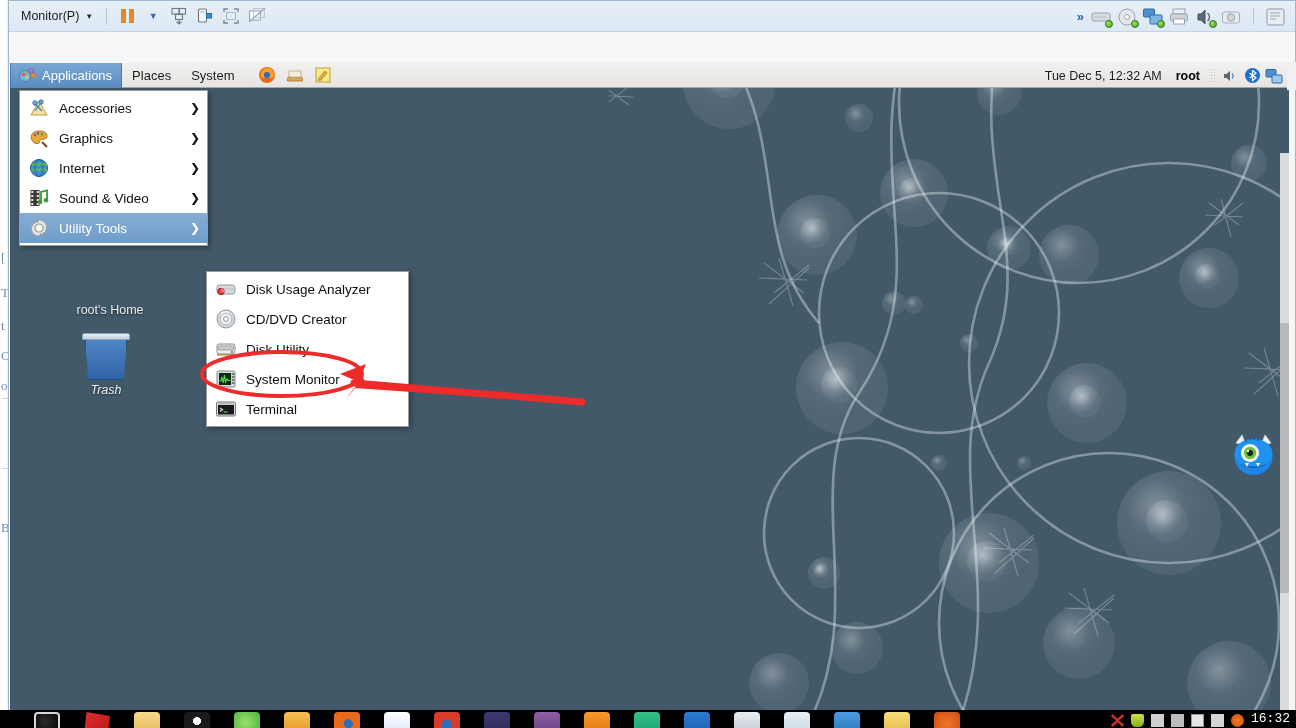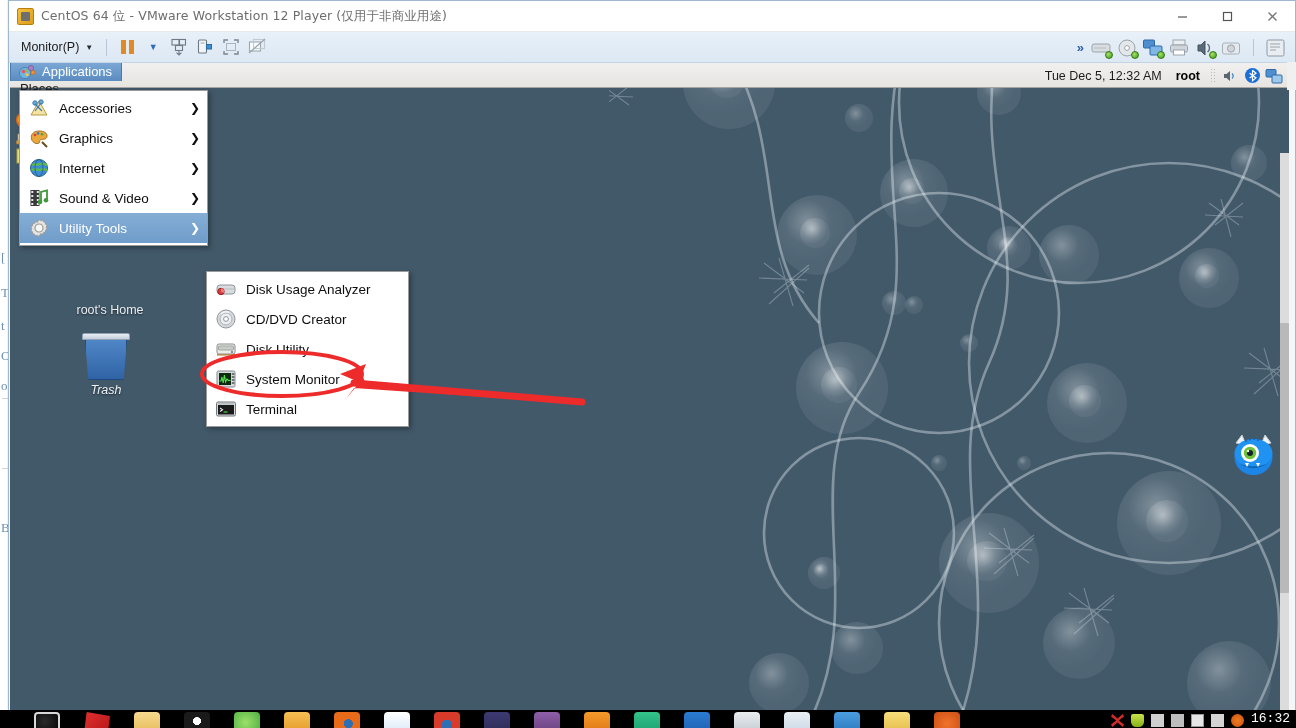--- a/index.html
+++ b/index.html
@@ -81,21 +81,21 @@
   .wallpaper { position:absolute; inset:0; background:#42596a; }
   .wallpaper svg { position:absolute; right:0; top:0; }
 
   
   .gpanel {
     position:absolute; left:0; top:0; width:1279px; height:25px;
     background:linear-gradient(#f1f0ee,#e7e5e2);
     border-bottom:1px solid #a9a6a1;
     display:flex; align-items:center; font-size:13px; color:#1c1c1c;
   }
-  .gpanel-left { display:flex; align-items:flex-start; height:25px;flex-direction:column; }
+  .gpanel-left { display:flex; align-items:flex-end; height:25px; }
   .apps-btn {
     display:flex; align-items:center; gap:6px; height:25px; padding:0 9px 0 7px;
     background:linear-gradient(#7aa7d4,#5b8cc0); color:#ffffff; font-weight:normal;
     border-left:1px solid #4a7aae; border-right:1px solid #4a7aae;
   }
   .gitem { padding:0 10px; height:25px; display:flex; align-items:center; }
   .gpanel-sep { width:9px; }
   .gapp-ic { width:18px; height:18px; }
   .gpanel-right {
     position:absolute; right:0; top:0; height:25px; display:flex; align-items:center; gap:0; padding-right:4px;
@@ -184,42 +184,20 @@
     <div class="host-text-frag" style="top:318px">t</div>
     <div class="host-text-frag" style="top:348px">O</div>
     <div class="host-text-frag" style="top:378px">ol</div>
     <div class="host-text-frag" style="top:520px">B</div>
     <div style="position:absolute;left:2px;top:398px;width:14px;height:1px;background:#cfd6dd"></div>
     <div style="position:absolute;left:2px;top:468px;width:14px;height:1px;background:#cfd6dd"></div>
   </div>
 
   <div class="vmwin">
 
-    <div class="titlebar">
-      <div class="title-icon"></div>
-      <div class="title-text">CentOS 64 位 - VMware Workstation 12 Player (仅用于非商业用途)</div>
-      <div class="winbtns">
-        <div class="winbtn">
-          <svg width="13" height="13" viewBox="0 0 13 13">
-              <line x1="2" y1="7" x2="11" y2="7" stroke="#555" stroke-width="1.2"></line>
-            </svg>
-        </div>
-        <div class="winbtn">
-          <svg width="13" height="13" viewBox="0 0 13 13">
-              <rect x="2.5" y="2.5" width="8" height="8" fill="none" stroke="#555" stroke-width="1.2"></rect>
-            </svg>
-        </div>
-        <div class="winbtn">
-          <svg width="13" height="13" viewBox="0 0 13 13">
-              <line x1="2.5" y1="2.5" x2="10.5" y2="10.5" stroke="#777" stroke-width="1.3"></line>
-              <line x1="10.5" y1="2.5" x2="2.5" y2="10.5" stroke="#777" stroke-width="1.3"></line>
-            </svg>
-        </div>
-      </div>
-    </div>
 
     <div class="vmtoolbar">
       <div class="player-menu">
         <span>Monitor(P)</span>
         <span class="caret">▼</span>
       </div>
       <div class="tb-sep"></div>
       <div class="tb-btn">
         <span class="pause-ic">
             <i></i>

